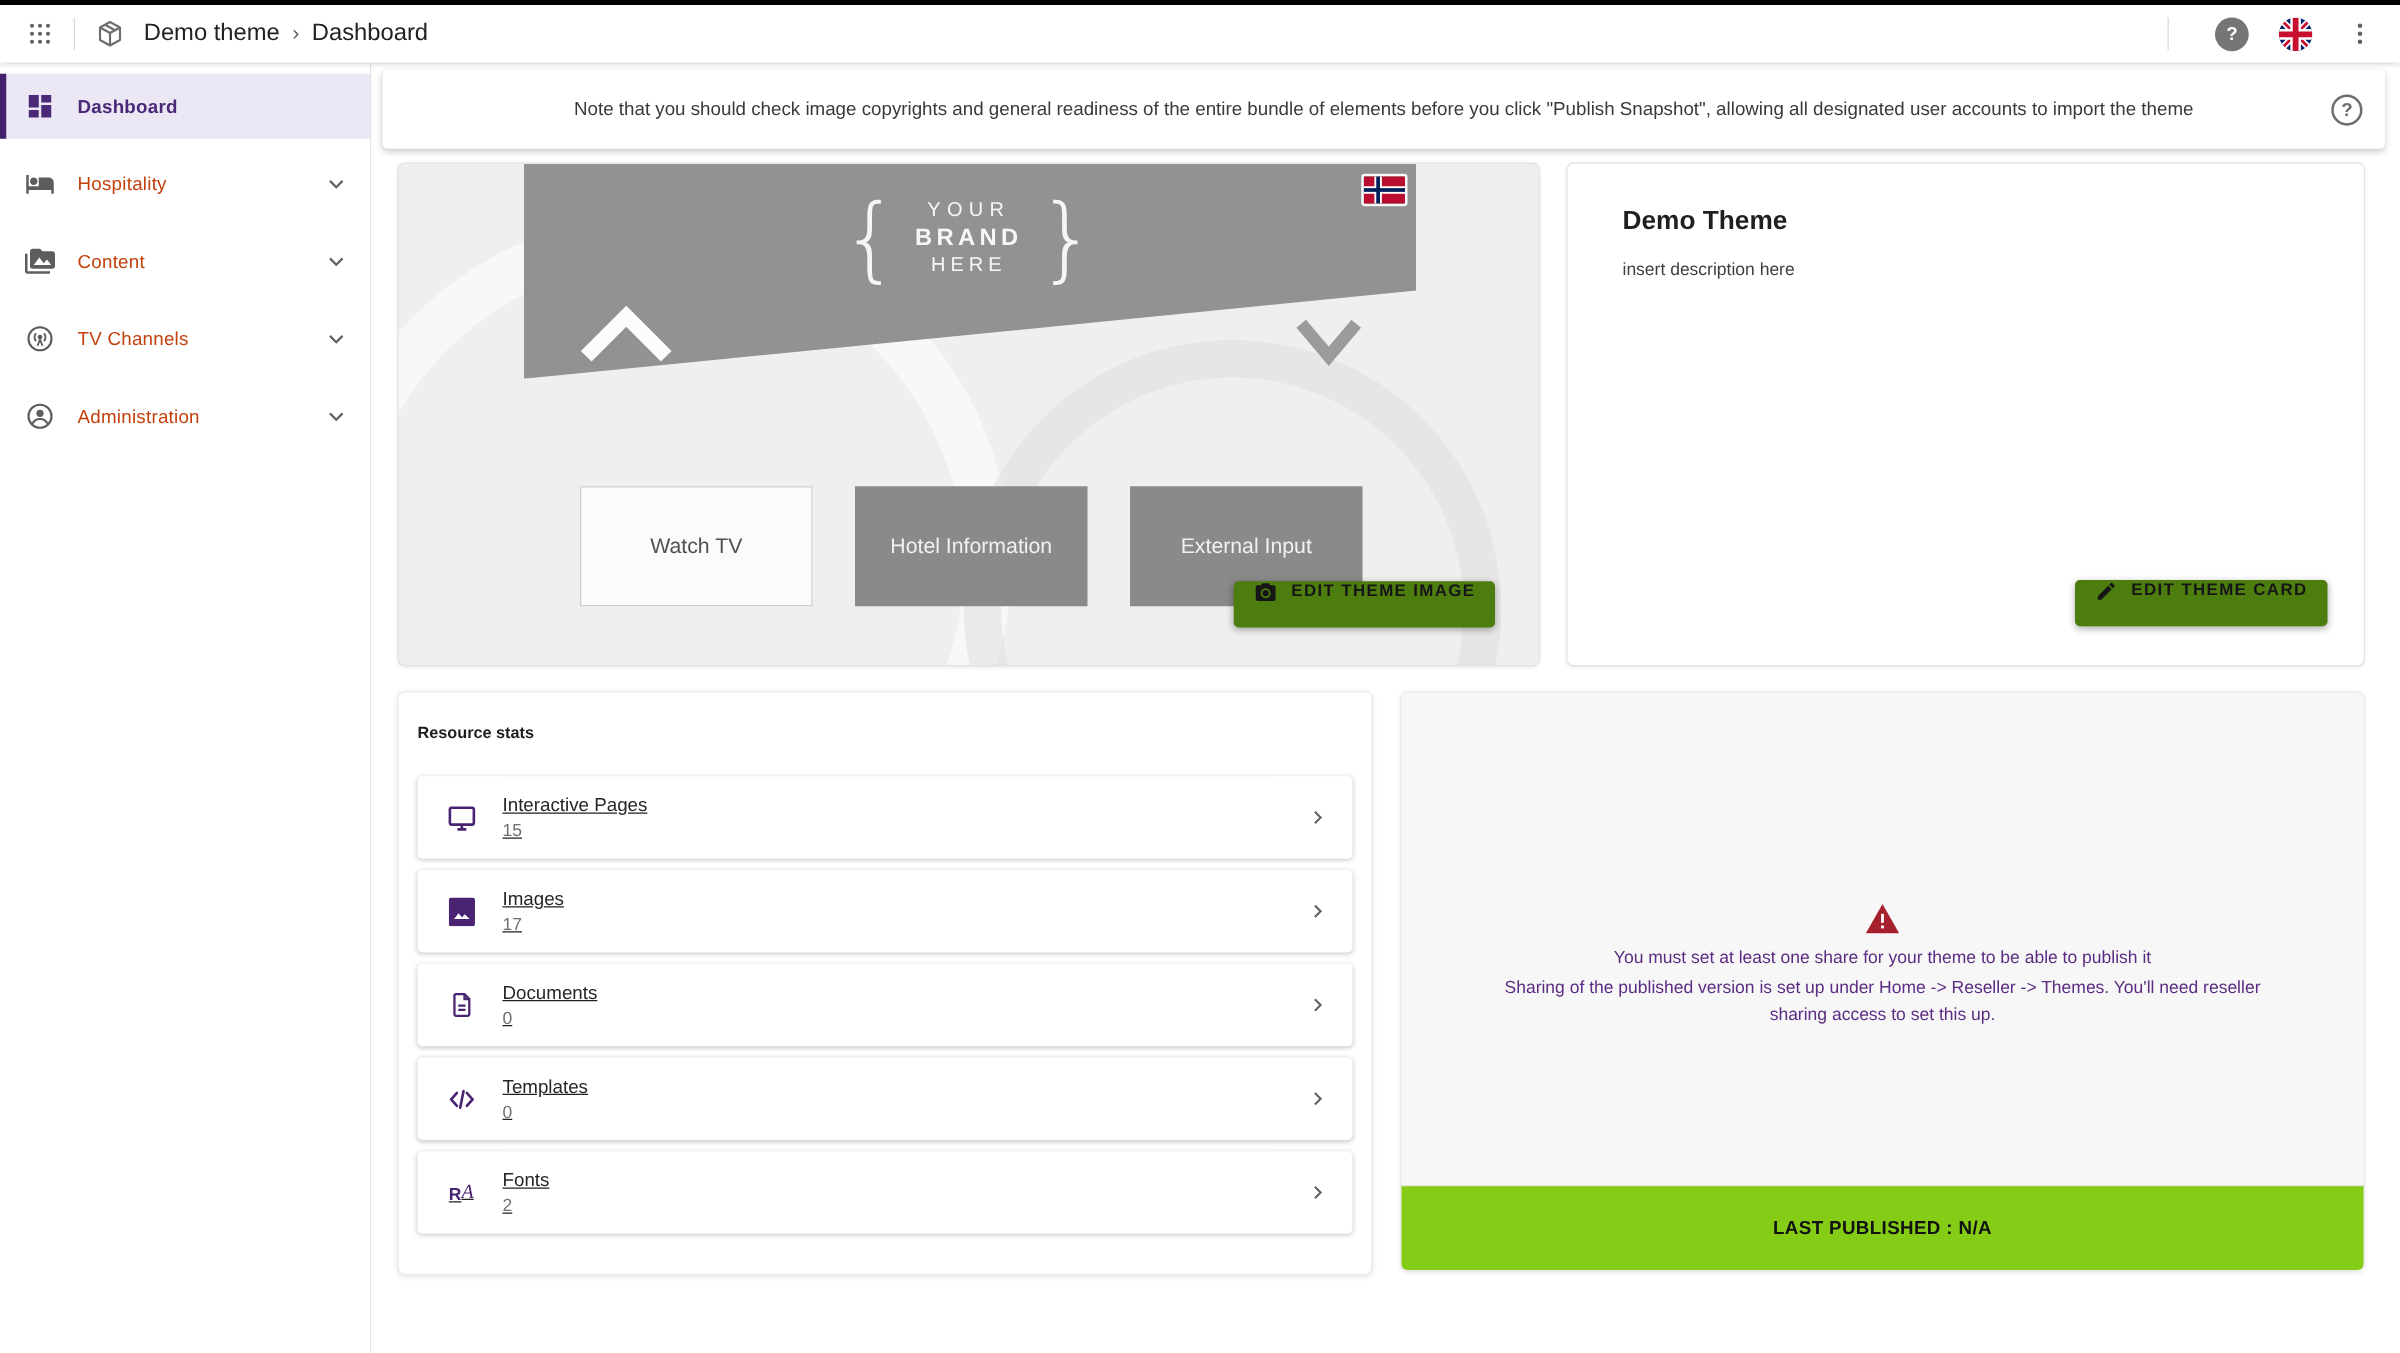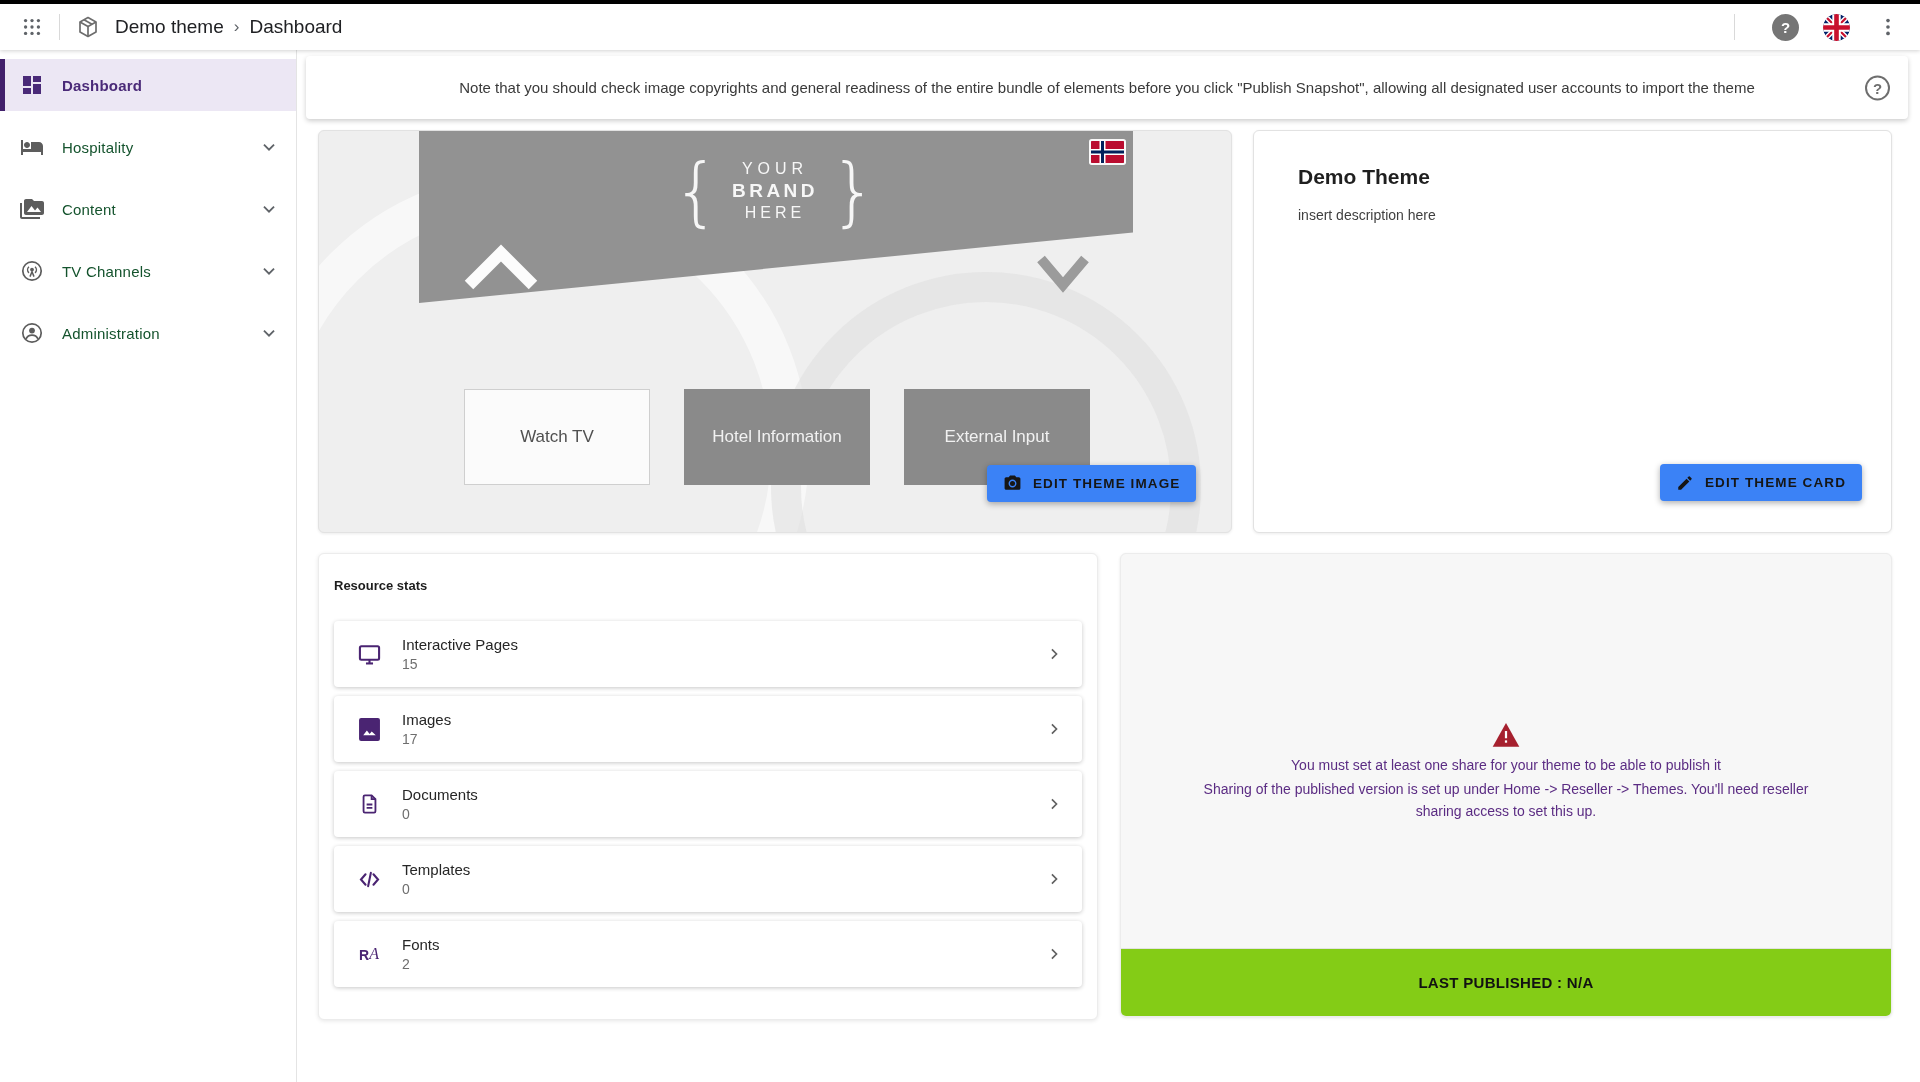--- a/index.html
+++ b/index.html
@@ -28,21 +28,21 @@
     border:none; cursor:pointer;
   }
   .flagbtn { width:27px; height:27px; border-radius:50%; overflow:hidden; padding:0; border:none; cursor:pointer; display:block; }
   .flagbtn svg { display:block; }
 
   
   .sidebar {
     position:absolute; top:50px; left:0; width:297px; bottom:0;
     background:#fff; border-right:1px solid #e4e4e4; padding-top:9px; z-index:5;
   }
-  .nav-item { height:52px; display:flex; align-items:center; padding:0 16px 0 20px; margin-bottom:10px; cursor:pointer; color:#14532d; }
+  .nav-item { height:52px; display:flex; align-items:center; padding:0 16px 0 20px; margin-bottom:10px; cursor:pointer; color:#c2410c; }
   .nav-item .nicon { width:24px; height:24px; color:#5d5d5d; margin-right:18px; flex:none; display:flex; align-items:center; justify-content:center; }
   .nav-item .nlabel { font-size:15px; font-weight:500; letter-spacing:.2px; }
   .nav-item .chev { margin-left:auto; color:#5f6368; display:flex; }
   .nav-item.active { background:#ece7f4; border-left:5px solid #42206b; padding-left:15px; color:#4a2a78; }
   .nav-item.active .nicon { color:#4a2a78; }
   .nav-item.active .nlabel { font-weight:700; }
 
   
   .banner {
     position:absolute; left:306px; top:56px; width:1602px; height:63px; background:#fff;
@@ -77,36 +77,36 @@
     box-shadow:0 0 0 2px rgba(255,255,255,.95), 0 1px 2px rgba(0,0,0,.25);
   }
   .flag-no svg { display:block; }
   .chev-up { position:absolute; left:142px; top:110px; }
   .chev-down { position:absolute; left:714px; top:118px; }
   .tiles { position:absolute; left:145px; top:258px; display:flex; gap:34px; }
   .tile { width:186px; height:96px; display:flex; align-items:center; justify-content:center; font-size:17px; }
   .tile.light { background:#fbfbfb; border:1px solid #cfcfcf; color:#505050; }
   .tile.dark { background:#8a8a8a; color:#f1f1f1; }
   .raised-btn {
-    height:37px; padding:0 16px; background:#3b82f6; border:none; border-radius:4px;
-    box-shadow:0 2px 6px rgba(0,0,0,.32); display:flex; align-items:center; gap:11px;
+    height:37px; padding:0 16px; background:#4d7c0f; border:none; border-radius:4px;
+    box-shadow:0 2px 6px rgba(0,0,0,.32); display:flex; gap:11px;
     font-family:"Liberation Sans", sans-serif; font-weight:700; font-size:13.5px; letter-spacing:1.1px; color:#161616; cursor:pointer;
   }
   .edit-img-btn { position:absolute; left:668px; top:334px; }
   .edit-card-btn { position:absolute; left:406px; top:333px; }
 
   
   .theme-card { left:1253px; top:130px; width:639px; height:403px; }
   .theme-title { position:absolute; left:44px; top:34px; font-size:21px; font-weight:700; color:#1f1f1f; }
   .theme-desc { position:absolute; left:44px; top:76px; font-size:14px; color:#3f3f3f; }
 
   
   .resource-card { left:318px; top:553px; width:780px; height:467px; border-color:#ececec; box-shadow:0 1px 4px rgba(0,0,0,.10); padding:24px 15px 0 15px; }
   .resource-title { font-size:13px; font-weight:700; color:#1d1d1d; margin-left:12px; }
-  .rows { margin-top:28px; display:flex; flex-direction:column; gap:9px; }
+  .rows { margin-top:28px; display:flex; flex-direction:column; gap:9px;text-decoration:underline; }
   .rrow {
     height:66px; background:#fff; border-radius:4px; box-shadow:0 1px 4px rgba(0,0,0,.22);
     display:flex; align-items:center; padding:0 18px 0 22px; cursor:pointer;
   }
   .rrow .ricon { width:26px; color:#4a2472; margin-right:20px; display:flex; align-items:center; justify-content:center; }
   .rtext { display:flex; flex-direction:column; gap:3px; }
   .rlabel { font-size:15px; color:#262626; }
   .rcount { font-size:14px; color:#6e6e6e; }
   .rchev { margin-left:auto; color:#616161; display:flex; }
   .fonticon { color:#4a2472; display:flex; align-items:flex-end; line-height:1; }

